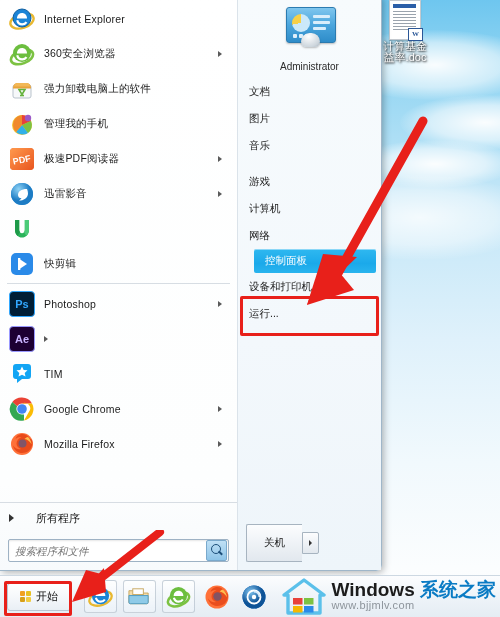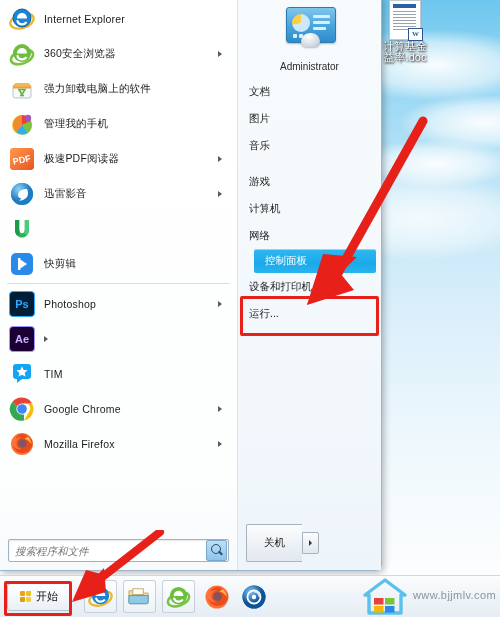--- a/index.html
+++ b/index.html
@@ -307,20 +307,24 @@
             <path d="M23 9c1.5 5-1 11-6.5 12.6C10.5 23.4 5 20 4 14.5c2 3 5 4.2 8 3.5-3-1-4.5-3-4.5-5.5 0-3 2-5 5-6.5-2.5-.2-4.5.6-6 2 .6-2.6 2.6-4.5 5.5-5 3.5-.6 7 1.4 8.5 4C21.3 7.6 22 8.3 23 9z" fill="#e03f12" opacity=".75"></path>
             <path d="M19 6c2 2 3.3 4.6 3.5 7.3-1.6-3-4-4.8-7-5.3 1.3-1.2 2.3-1.8 3.5-2z" fill="#ffbd4f"></path>
             <circle cx="13.5" cy="12.5" r="4" fill="#2b5fa8" opacity=".55"></circle>
           </svg>
         </div>
         <div class="prog-label">Mozilla Firefox</div>
         <div class="arrow"></div>
       </div>
     </div>
 
+    <div id="all-programs">
+      <div class="ap-arrow"></div>
+      <div class="ap-label">所有程序</div>
+    </div>
 
     <div id="search-wrap">
       <div id="search-box">
         <input id="search-input" type="text" placeholder="搜索程序和文件" style="">
         <div id="search-btn">
           <div class="mg-c"></div>
             <div class="mg-h"></div>
         </div>
       </div>
     </div>
@@ -447,20 +451,21 @@
     <div id="wm-logo">
       <svg viewBox="0 0 44 38" width="44" height="38">
         <path d="M22 3 L42 18 L38 18 L38 36 L6 36 L6 18 L2 18 Z" fill="none" stroke="#5bc0ea" stroke-width="3.4" stroke-linejoin="round"></path>
         <rect x="11" y="21" width="9.5" height="6.5" fill="#e8413a"></rect>
         <rect x="22" y="21" width="9.5" height="6.5" fill="#7cc242"></rect>
         <rect x="11" y="29" width="9.5" height="6.5" fill="#f5b700"></rect>
         <rect x="22" y="29" width="9.5" height="6.5" fill="#2a8ae8"></rect>
       </svg>
     </div>
     <div id="wm-text">
+      <div id="wm-title"><span>Windows </span><span class="cn">系统之家</span></div>
       <div id="wm-url">www.bjjmlv.com</div>
     </div>
   </div>
 </div>
 
 <div class="ann" id="red-box-cp"></div>
 <div class="ann" id="red-box-start"></div>
 
 <svg class="ann" id="arrow-cp" viewBox="0 0 145 200">
   <path d="M138 6 L52 160" stroke="#e8201a" stroke-width="9" stroke-linecap="round" fill="none"></path>

